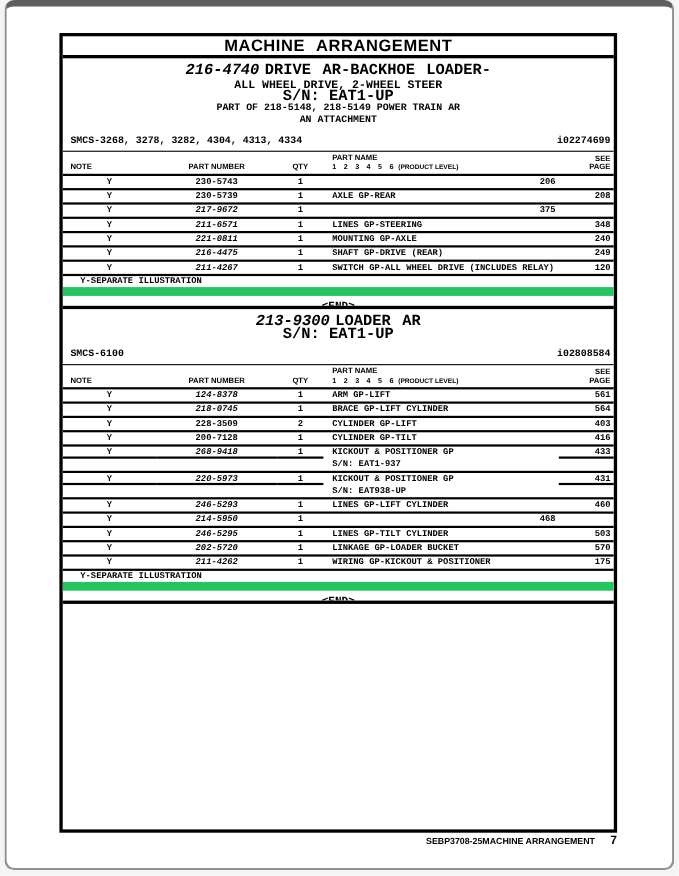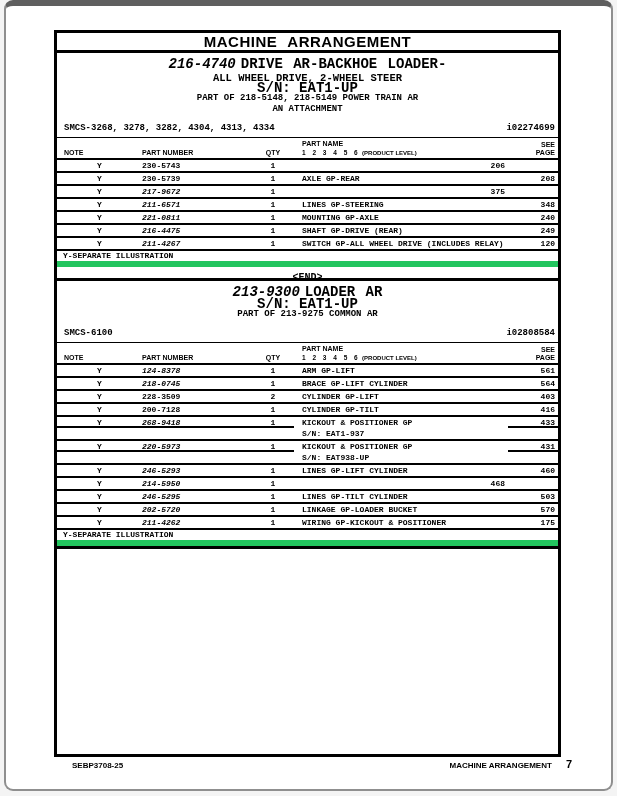--- a/index.html
+++ b/index.html
@@ -21,38 +21,38 @@
   .sub{font-family:Liberation Mono, monospace;font-weight:bold}
   .sub-1{font-size:10.5px;line-height:12px}
   .sub-2{font-size:9px;line-height:11px}
   .sub-3{font-size:14px;line-height:9px}
   .smcs-row{display:flex;justify-content:space-between;margin-top:8px;padding:0 3px 0 7px;
             font:bold 9px/10px "Liberation Mono","DejaVu Sans Mono",monospace}
   .ptable{margin-top:4px;border-top:1.5px solid #000}
   .thead{display:grid;grid-template-columns:85px 110px 42px 1fr 50px;border-bottom:2px solid #000;
          align-items:end;padding:2px 0 1px;font:bold 7px/8px "Liberation Sans",sans-serif}
   .thead .c-note{text-align:left;padding-left:7px}
-  .c-pn{text-align:left}
+  .c-pn{text-align:center}
   .c-qty{text-align:center}
   .c-name{text-align:left;padding-left:8px}
   .c-page{text-align:right;padding-right:3px}
   .plvl{margin-top:1px;font-size:6.5px}
   .pnums{letter-spacing:2.5px}
   .plbl{font-size:6px}
   .trow{display:grid;grid-template-columns:85px 110px 42px 1fr 50px;border-bottom:2px solid #000;
         font:bold 8px/11px "Liberation Mono","DejaVu Sans Mono",monospace}
   .trow > div{height:11px;overflow:hidden}
   .trow .c-note{text-align:center}
   .trow.precont{border-bottom:none}
   .trow.precont > div{border-bottom:2px solid #000;height:9px}
   .trow.precont > .c-name{border-bottom:none}
   .pn-i{font-style:italic}
-  .ysep{border-bottom:6px solid #22c55e;font:bold 8px/10px "Liberation Mono","DejaVu Sans Mono",monospace;padding-left:6px;height:10px}
+  .ysep{border-bottom:8px solid #22c55e;font:bold 8px/10px "Liberation Mono","DejaVu Sans Mono",monospace;padding-left:16px;height:10px}
   .endmark{text-align:center;font:bold 10px/12px "Liberation Mono","DejaVu Sans Mono",monospace;margin-top:5px}
-  .footer{position:absolute;left:66px;top:752px;width:500px;display:flex;justify-content:space-between;
+  .footer{position:absolute;left:55px;top:752px;width:500px;display:flex;justify-content:flex-end;
           align-items:baseline;font:bold 8px/12px "Liberation Sans",sans-serif}
   .footer-right{display:flex;align-items:baseline}
   .pgnum{font-size:11px;margin-left:14px}
 </style>
 </head>
 <body>
 
 <div class="page">
   <div class="frame">
     <div class="title-row">MACHINE ARRANGEMENT</div>
@@ -138,21 +138,20 @@
     <div class="ysep">Y-SEPARATE ILLUSTRATION</div>
     <div class="endmark">&lt;END&gt;</div>
   </div>
 
   <div class="section s1">
     <div class="sec-title">
       <span class="sec-num">213-9300</span><span class="sec-rest">LOADER AR</span>
     </div>
     <div class="subtitles">
             <div class="sub sub-3">S/N: EAT1-UP</div>
-            <div class="sub sub-2">PART OF 213-9275 COMMON AR</div>
           </div>
     <div class="smcs-row">
       <span class="smcs">SMCS-6100</span>
       <span class="docid">i02808584</span>
     </div>
     <div class="ptable">
       <div class="thead">
         <div class="c-note">NOTE</div>
         <div class="c-pn">PART NUMBER</div>
         <div class="c-qty">QTY</div>

